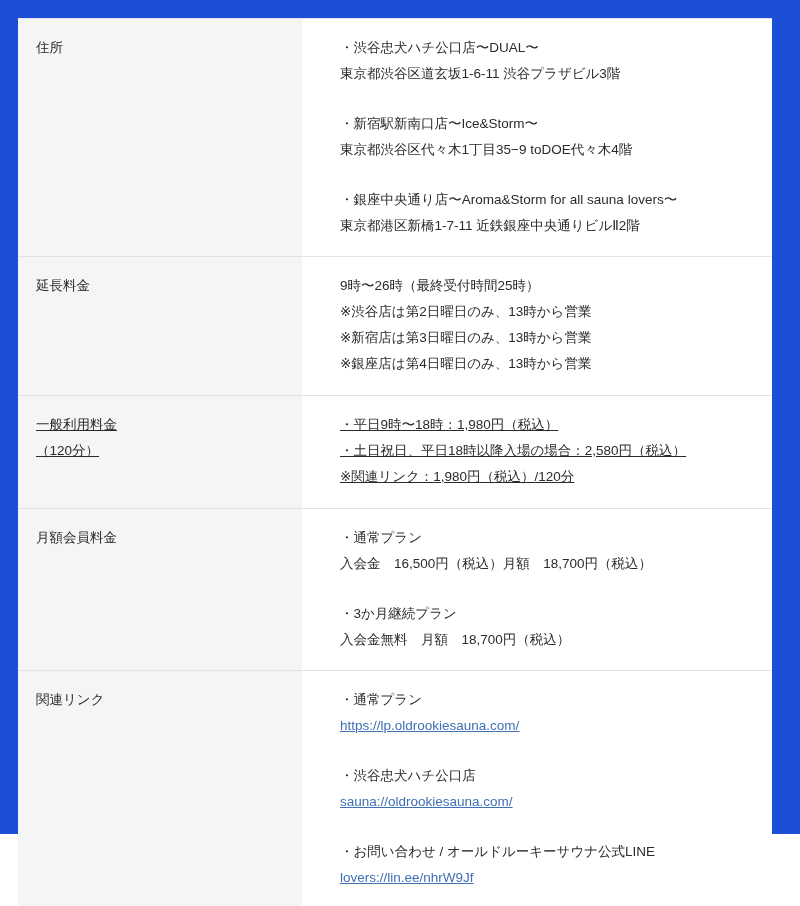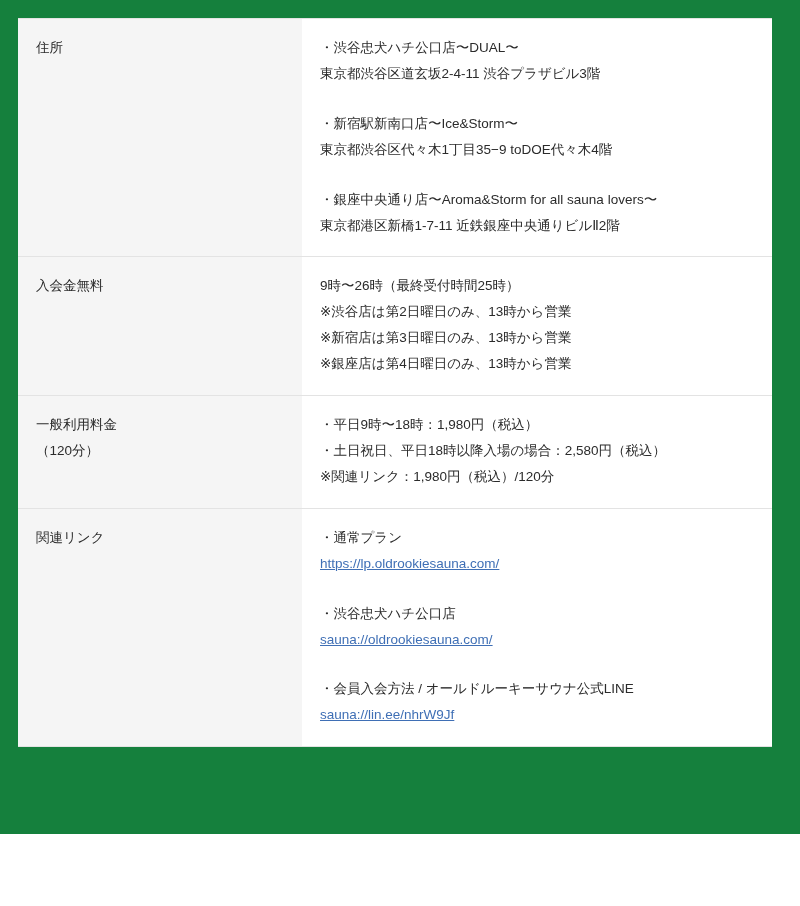--- a/index.html
+++ b/index.html
@@ -13,21 +13,21 @@
     font-family: "Liberation Sans", "DejaVu Sans", sans-serif;
     color: #2b2b2b;
     -webkit-font-smoothing: antialiased;
   }
   .page {
     width: 800px;
     height: 834px;
     position: relative;
     box-sizing: border-box;
     padding: 18px 28px 0 18px;
-    background: #15803d;
+    background: #1d4ed8;
   }
   table.info-table {
     width: 754px;
     border-collapse: collapse;
     table-layout: fixed;
     font-size: 13.5px;
   }
   table.info-table tr {
     border-top: 1px solid #e3e3e3;
     border-bottom: 1px solid #e3e3e3;
@@ -51,89 +51,100 @@
     background: #ffffff;
     border-left: 1px solid #e3e3e3;
     padding-left: 20px;
     padding-top: 18px;
     color: #2b2b2b;
   }
   .line {
     display: block;
     white-space: pre-wrap;
     word-break: break-all;
+    margin-left: 20px;
   }
   .blank-line {
     display: block;
     height: 24px;
   }
   a.link {
     color: #3f6fb5;
     text-decoration: underline;
     word-break: break-all;
     text-align: center;
   }
   .row-address td { padding-bottom: 22px; }
   .row-hours td { padding-bottom: 20px; }
-  .row-price td { padding-bottom: 20px; }
+  .row-price td { padding-bottom: 20px; text-decoration: underline; }
   .row-member td { padding-bottom: 20px; }
   .row-links td { padding-bottom: 24px; }
 </style>
 </head>
 <body>
 
 <div class="page">
   <table class="info-table">
     <tbody>
 
       <tr class="row-address">
         <td class="label-cell">住所</td>
         <td class="value-cell">
           <span class="line">・渋谷忠犬ハチ公口店〜DUAL〜</span>
-          <span class="line">東京都渋谷区道玄坂2-4-11 渋谷プラザビル3階</span>
+          <span class="line">東京都渋谷区道玄坂1-6-11 渋谷プラザビル3階</span>
           <span class="blank-line"></span>
           <span class="line">・新宿駅新南口店〜Ice&amp;Storm〜</span>
           <span class="line">東京都渋谷区代々木1丁目35−9 toDOE代々木4階</span>
           <span class="blank-line"></span>
           <span class="line">・銀座中央通り店〜Aroma&amp;Storm for all sauna lovers〜</span>
           <span class="line">東京都港区新橋1-7-11 近鉄銀座中央通りビルⅡ2階</span>
         </td>
       </tr>
 
       <tr class="row-hours">
-        <td class="label-cell">入会金無料</td>
+        <td class="label-cell">延長料金</td>
         <td class="value-cell">
           <span class="line">9時〜26時（最終受付時間25時）</span>
           <span class="line">※渋谷店は第2日曜日のみ、13時から営業</span>
           <span class="line">※新宿店は第3日曜日のみ、13時から営業</span>
           <span class="line">※銀座店は第4日曜日のみ、13時から営業</span>
         </td>
       </tr>
 
       <tr class="row-price">
         <td class="label-cell">一般利用料金
 （120分）</td>
         <td class="value-cell">
           <span class="line">・平日9時〜18時：1,980円（税込）</span>
           <span class="line">・土日祝日、平日18時以降入場の場合：2,580円（税込）</span>
           <span class="line">※関連リンク：1,980円（税込）/120分</span>
         </td>
       </tr>
 
+      <tr class="row-member">
+        <td class="label-cell">月額会員料金</td>
+        <td class="value-cell">
+          <span class="line">・通常プラン</span>
+          <span class="line">入会金　16,500円（税込）月額　18,700円（税込）</span>
+          <span class="blank-line"></span>
+          <span class="line">・3か月継続プラン</span>
+          <span class="line">入会金無料　月額　18,700円（税込）</span>
+        </td>
+      </tr>
 
       <tr class="row-links">
         <td class="label-cell">関連リンク</td>
         <td class="value-cell">
           <span class="line">・通常プラン</span>
           <span class="line"><a class="link" href="#">https://lp.oldrookiesauna.com/</a></span>
           <span class="blank-line"></span>
           <span class="line">・渋谷忠犬ハチ公口店</span>
           <span class="line"><a class="link" href="#">sauna://oldrookiesauna.com/</a></span>
           <span class="blank-line"></span>
-          <span class="line">・会員入会方法 / オールドルーキーサウナ公式LINE</span>
-          <span class="line"><a class="link" href="#">sauna://lin.ee/nhrW9Jf</a></span>
+          <span class="line">・お問い合わせ / オールドルーキーサウナ公式LINE</span>
+          <span class="line"><a class="link" href="#">lovers://lin.ee/nhrW9Jf</a></span>
         </td>
       </tr>
 
     </tbody>
   </table>
 
 </div>
 
 </body></html>

